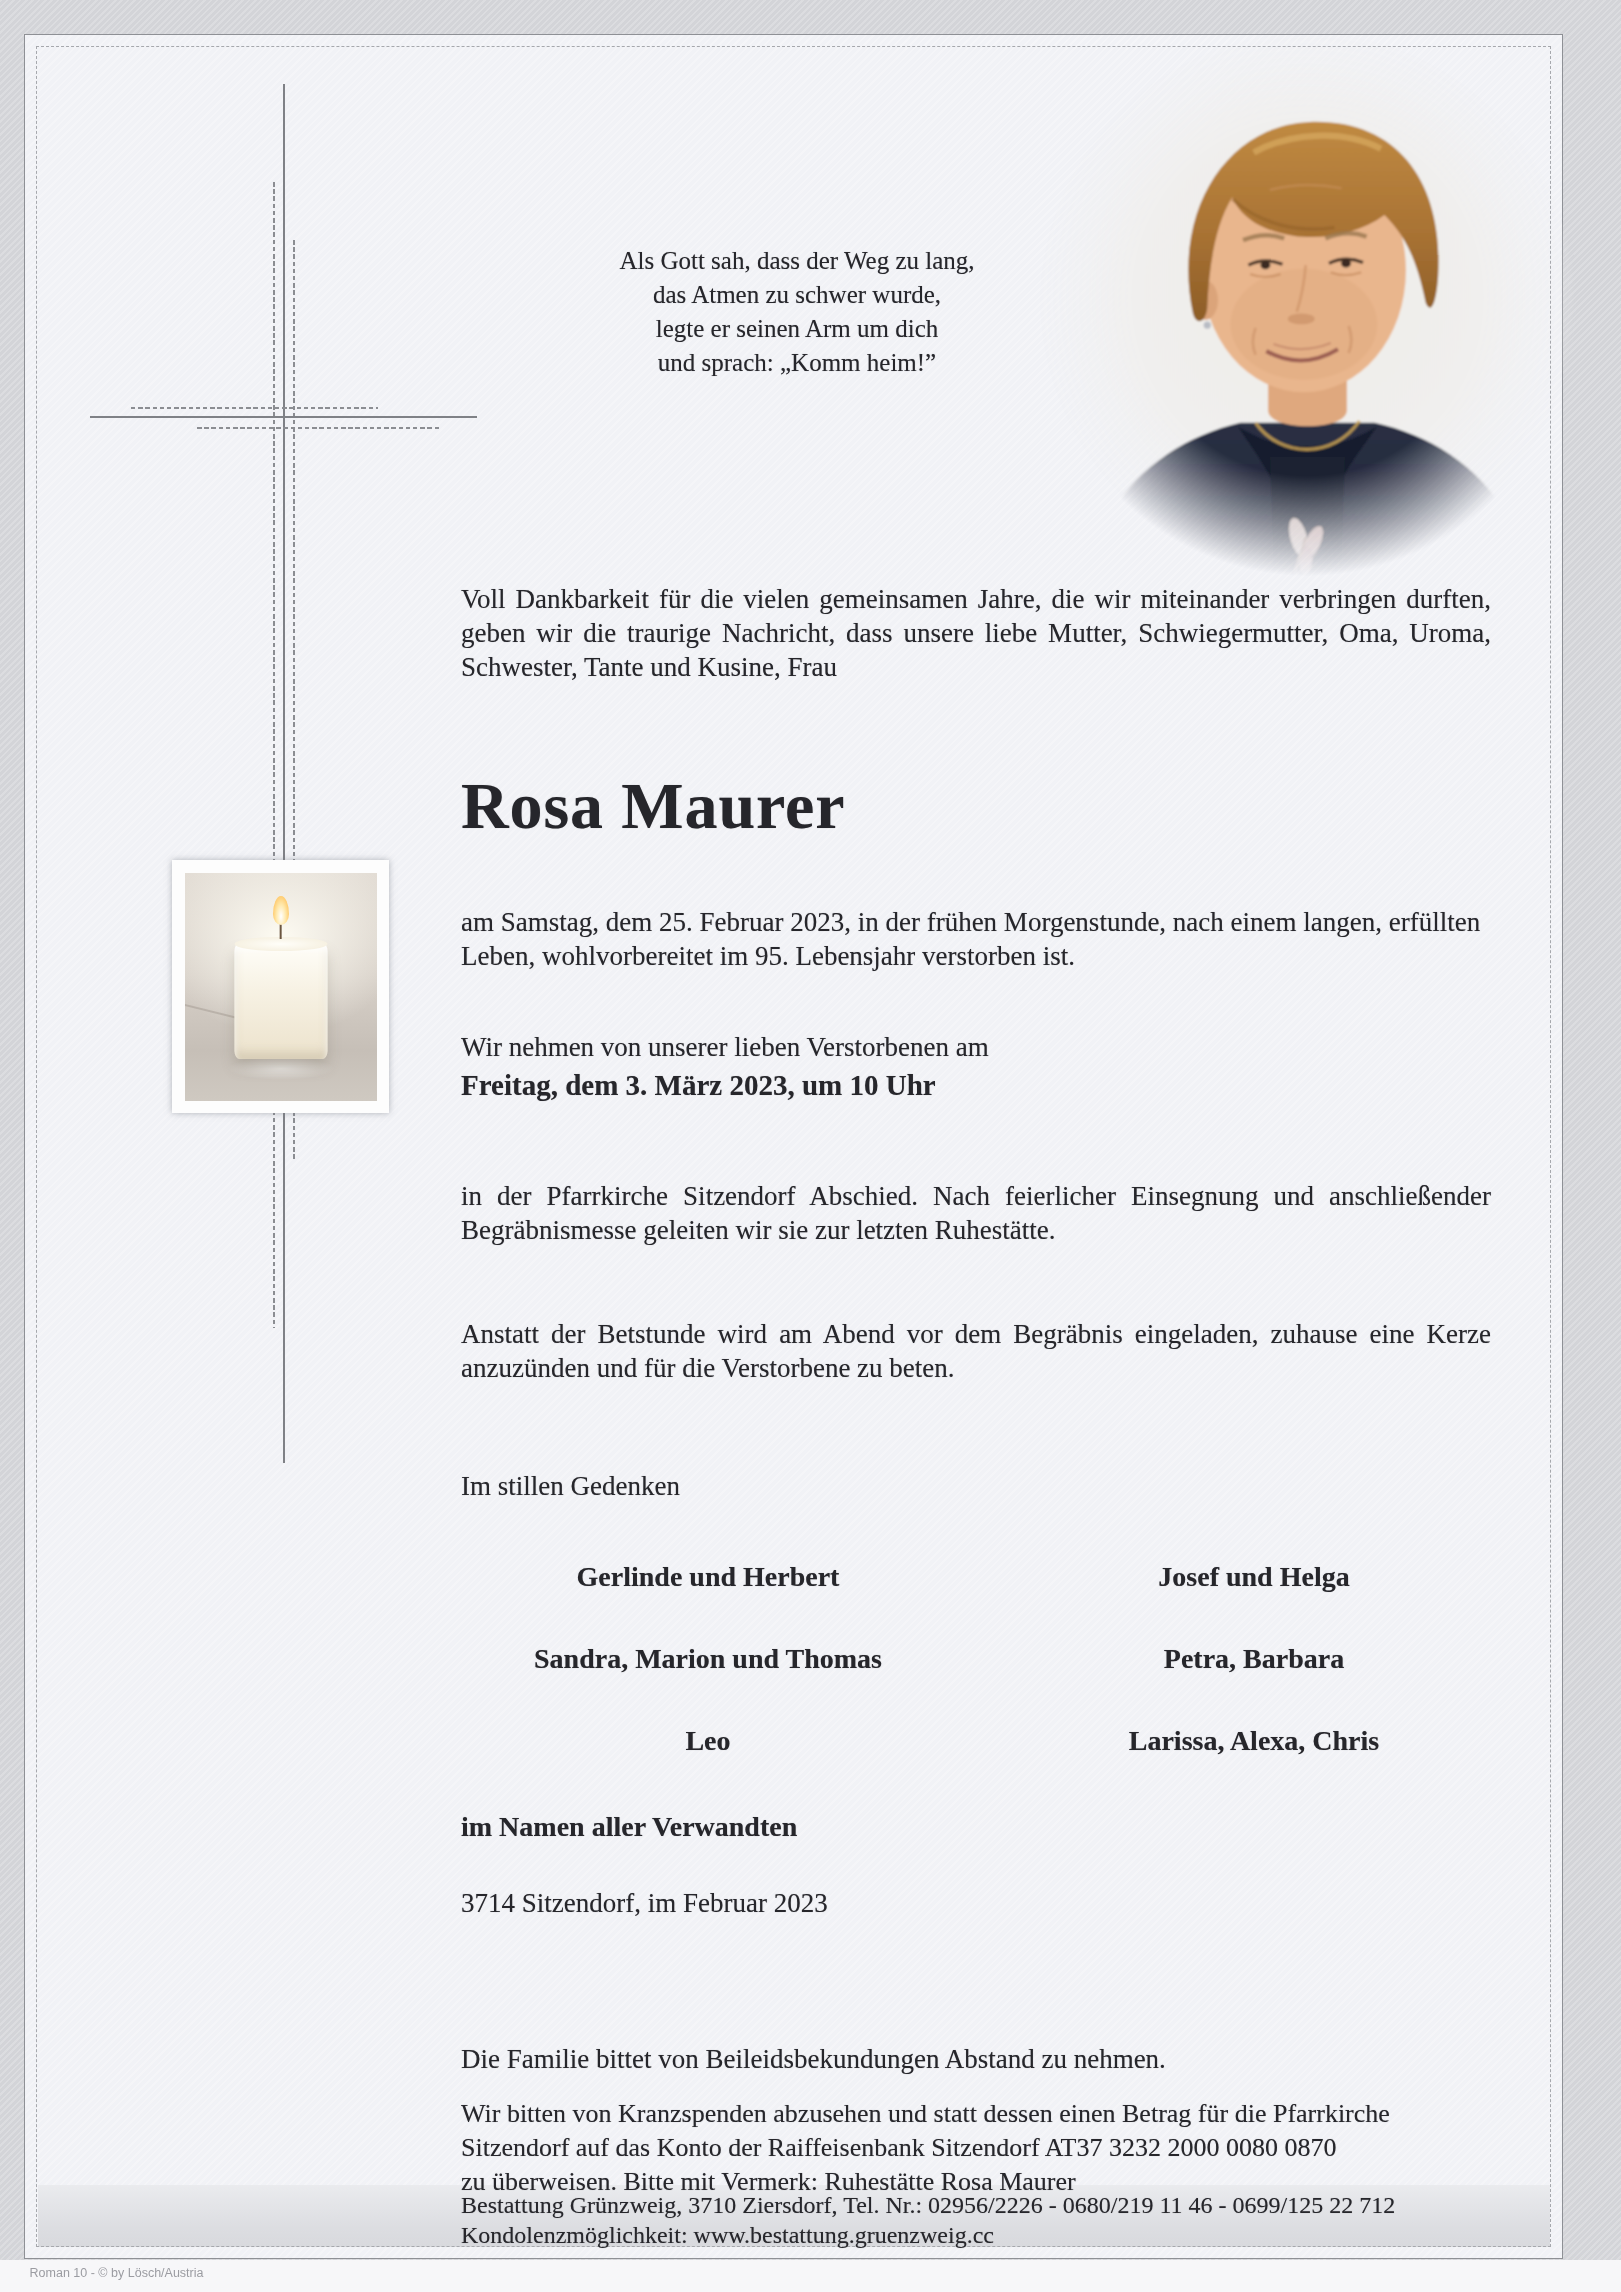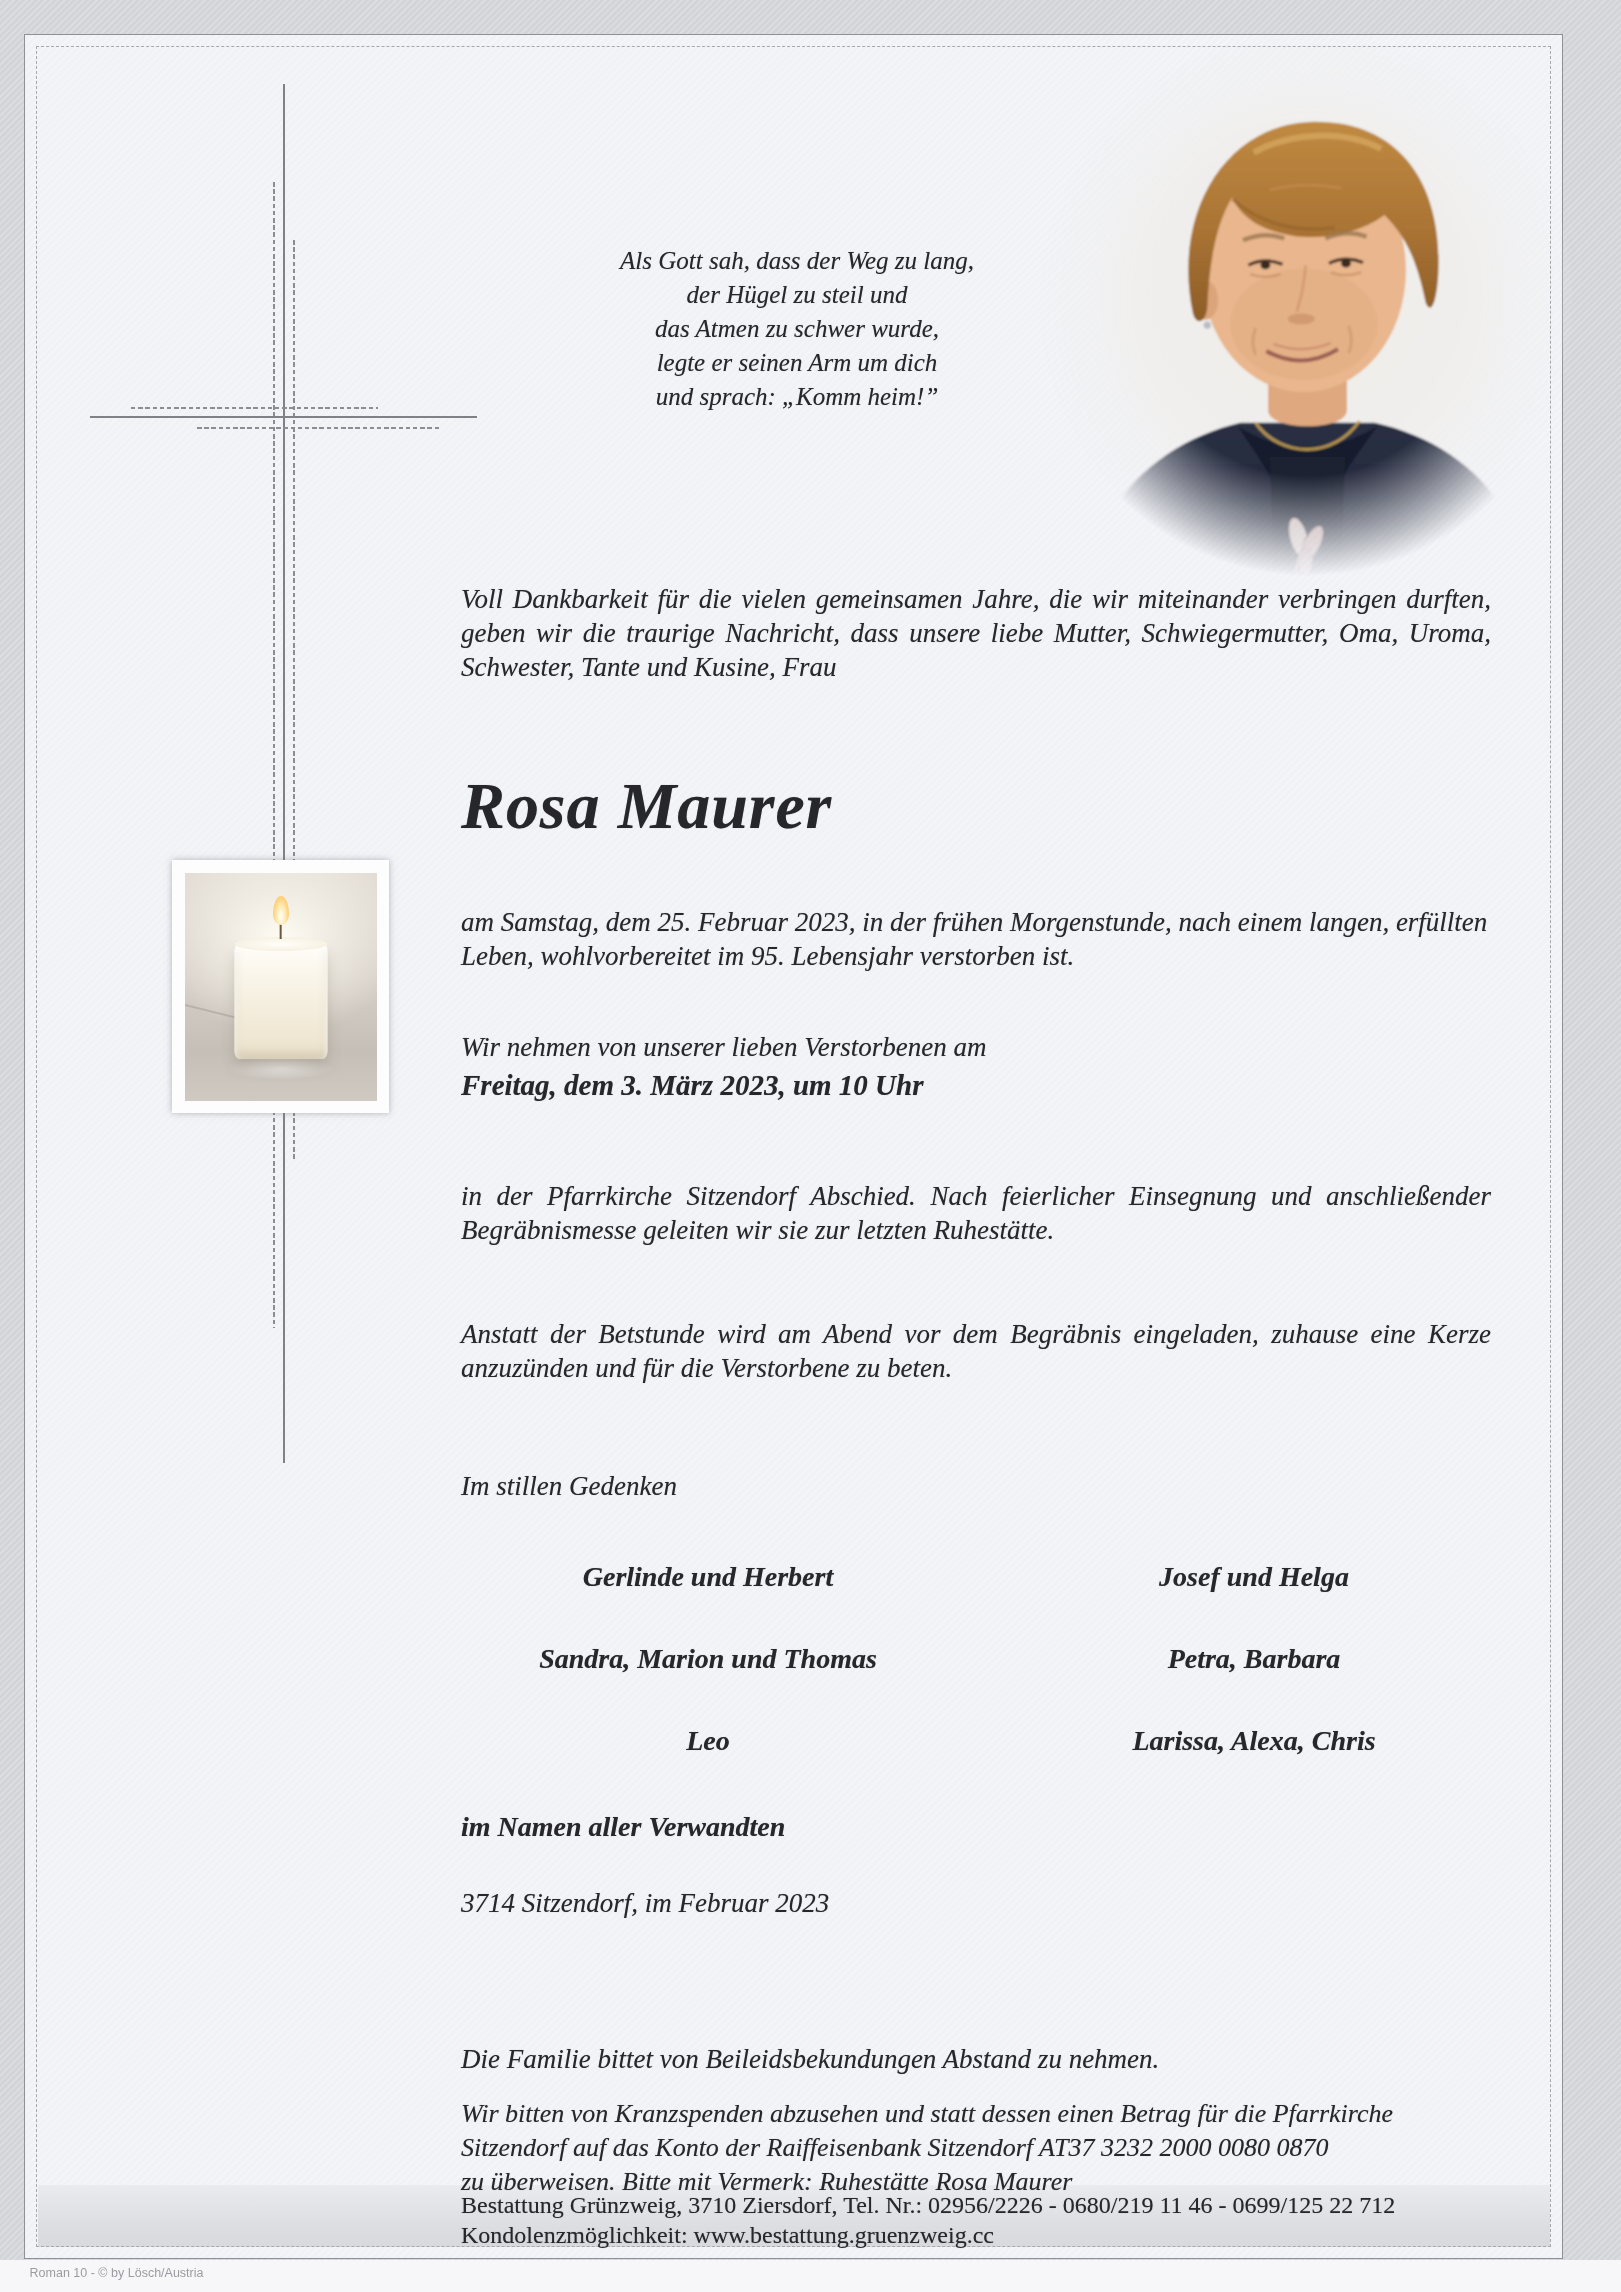--- a/index.html
+++ b/index.html
@@ -51,21 +51,21 @@
   .wick{position:absolute;left:50%;top:43px;width:2.7px;height:23px;transform:translateX(-50%);background:#6b5640;}
   .flame{position:absolute;left:50%;top:23px;width:16px;height:29px;transform:translateX(-50%);
     background:radial-gradient(ellipse at 50% 70%,#ffffff 0%,#ffe9ad 40%,#ffc96a 75%,rgba(255,201,106,0) 100%);
     border-radius:50% 50% 50% 50%/62% 62% 38% 38%;}
   .reflection{position:absolute;left:50%;top:184px;width:107px;height:23px;transform:translateX(-50%);
     background:radial-gradient(ellipse,rgba(255,255,255,.55) 0%,rgba(255,255,255,0) 70%);}
   
   .portrait{position:absolute;left:1030px;top:36px;z-index:2;}
   
   .txt{position:absolute;z-index:5;color:#26262b;text-shadow:0 0 0.9px rgba(38,38,43,.38);}
-  .it{font-style:italic;}
+  .it{}
   .quote{left:385px;top:244px;width:824px;text-align:center;font-size:25px;line-height:34px;}
   .col{left:461px;width:1030px;}
   .justify{text-align:justify;}
   .center{text-align:left;}
   .body-fs{font-size:27px;line-height:34px;}
   .intro{top:582px;}
   .name{top:770px;font-size:66px;line-height:1.1;font-weight:bold;letter-spacing:0.9px;}
   .death-info{top:905px;}
   .farewell{top:1030px;}
   .funeral-date{top:1069px;font-size:29px;font-weight:bold;}
@@ -192,21 +192,20 @@
 
         <path d="M252,326 Q246,342 252,356" stroke="#c4885e" stroke-width="3" fill="none" opacity="0.5"></path>
         <path d="M356,324 Q362,340 356,354" stroke="#c4885e" stroke-width="3" fill="none" opacity="0.5"></path>
         <path d="M268,172 Q306,162 348,170" stroke="#d19a6e" stroke-width="3" fill="none" opacity="0.4"></path>
       </g>
     </svg>
   </div>
 
   <div class="txt quote it">
     <div>Als Gott sah, dass der Weg zu lang,</div>
-    <div>der Hügel zu steil und</div>
     <div>das Atmen zu schwer wurde,</div>
     <div>legte er seinen Arm um dich</div>
     <div>und sprach: „Komm heim!”</div>
   </div>
 
   <div class="txt col it justify body-fs intro">Voll Dankbarkeit für die vielen gemeinsamen Jahre, die wir miteinander verbringen durften, geben wir die traurige Nachricht, dass unsere liebe Mutter, Schwiegermutter, Oma, Uroma, Schwester, Tante und Kusine, Frau</div>
 
   <div class="txt col it center name">Rosa Maurer</div>
 
   <div class="txt col it body-fs death-info">am Samstag, dem 25. Februar 2023, in der frühen Morgenstunde, nach einem langen, erfüllten Leben, wohlvorbereitet im 95. Lebensjahr verstorben ist.</div>

